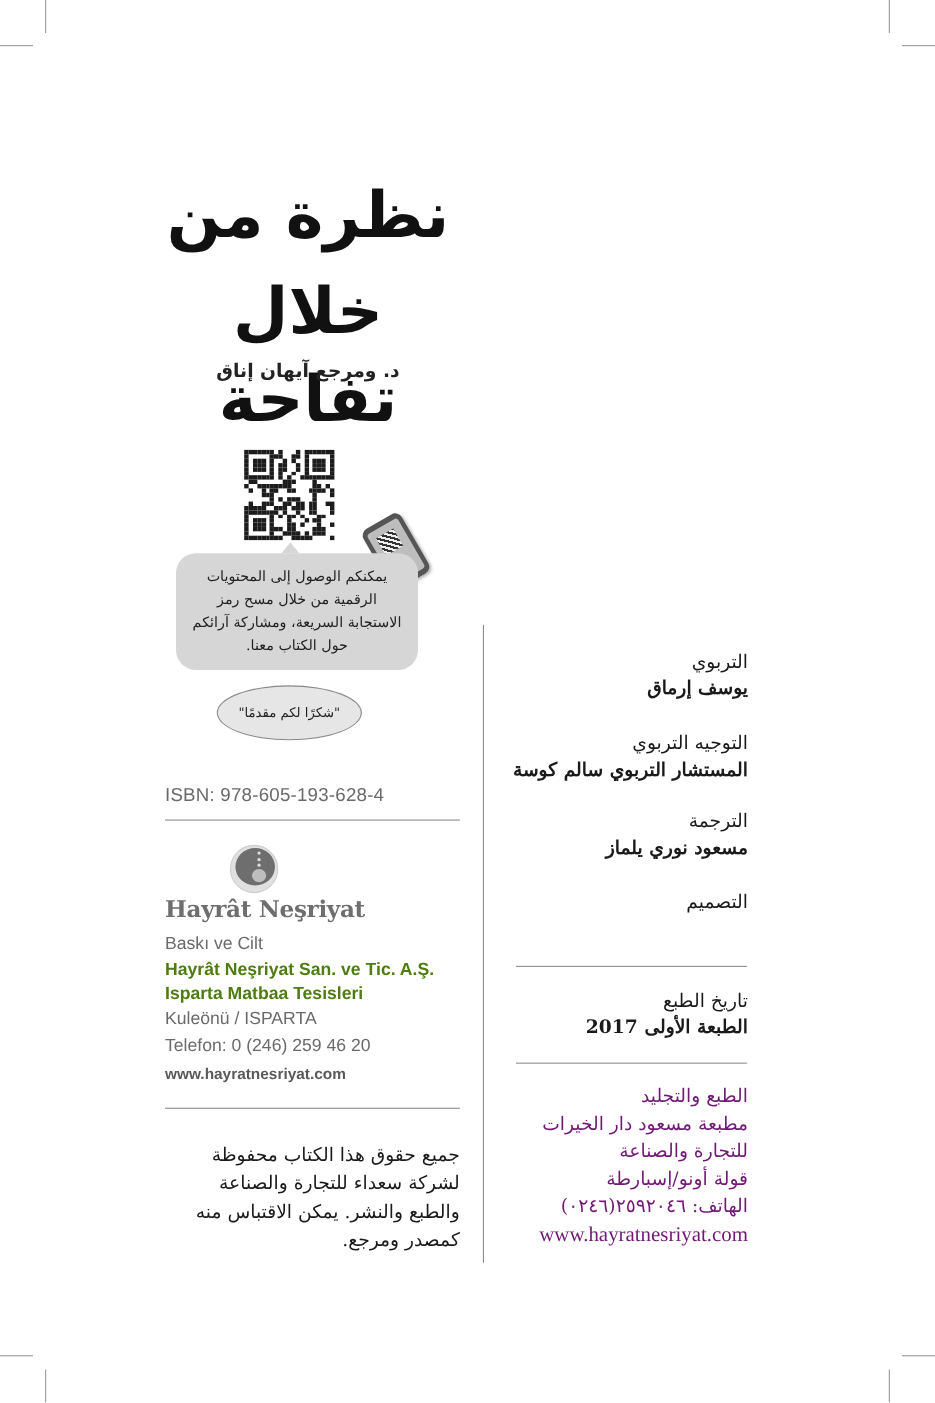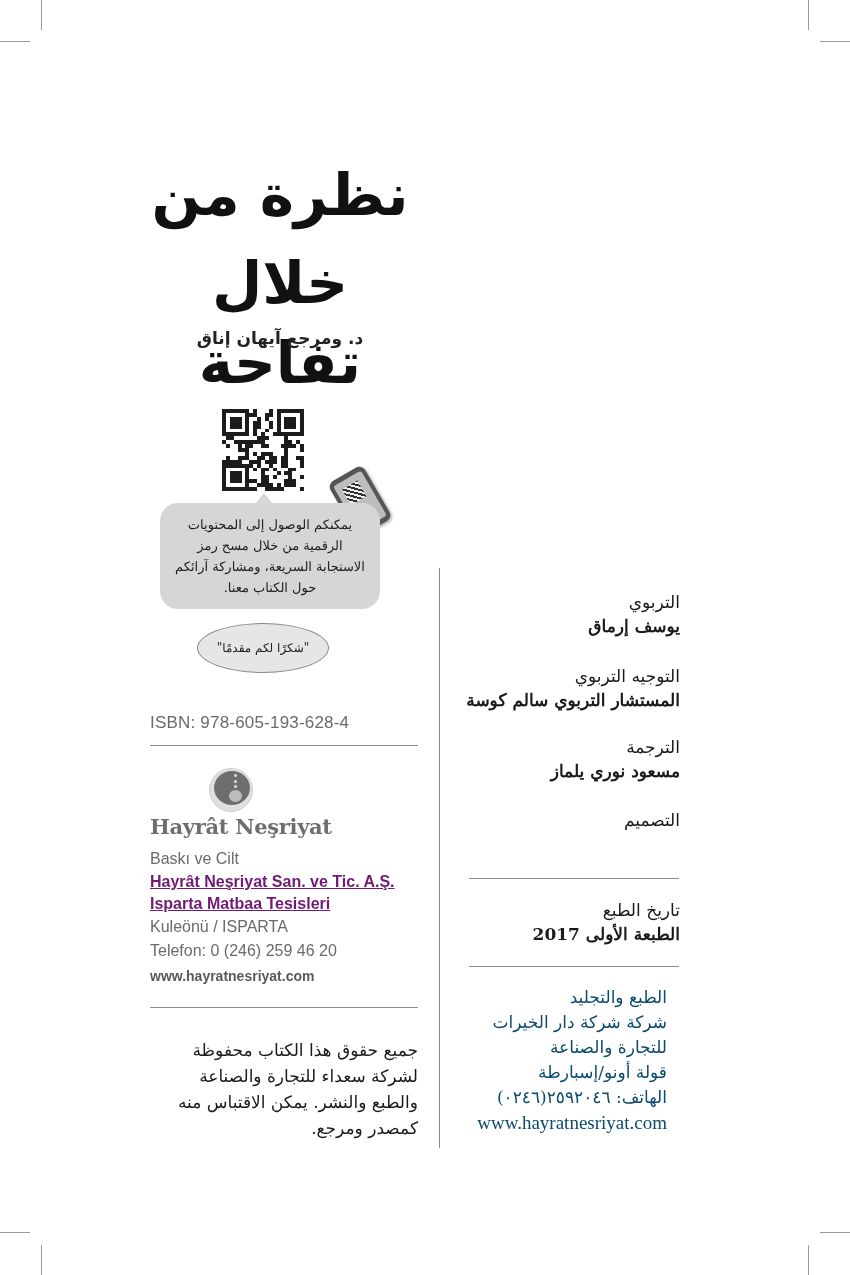--- a/index.html
+++ b/index.html
@@ -92,41 +92,41 @@
     }
 
     .brand {
       position: absolute; left: 150px; top: 814px; font-family: "DejaVu Serif", serif;
       font-weight: bold; font-size: 21px; color: #6e6e6e; letter-spacing: -0.3px;
     }
     .imprint {
       position: absolute; left: 150px; font-family: "Liberation Sans", sans-serif;
       font-size: 16px; color: #6a6a6a;
     }
-    .imprint.b { font-weight: bold; color: #701a75; text-decoration: underline; }
+    .imprint.b { font-weight: bold; color: #4d7c0f; }
     .imprint.url { font-weight: bold; font-size: 14px; color: #5a5a5a; }
 
     .rights {
       position: absolute; left: 150px; width: 268px; top: 1037px;
       direction: rtl; text-align: right; font-family: "DejaVu Serif", serif;
       font-size: 17px; line-height: 26px; color: #1a1a1a;
     }
 
     .vdivider { position: absolute; left: 439px; top: 568px; width: 1px; height: 580px; background: #8c8c8c; }
 
     .credit {
       position: absolute; right: 170px; width: 240px; direction: rtl; text-align: right;
       font-family: "DejaVu Serif", serif; color: #1a1a1a;
     }
     .credit .label { font-size: 17px; line-height: 24px; }
     .credit .value { font-size: 17px; line-height: 24px; font-weight: bold; }
 
     .printing {
-      position: absolute; right: 183px; width: 240px; top: 985px; direction: rtl; text-align: right;
-      font-family: "DejaVu Serif", serif; font-size: 17px; line-height: 25px; color: #0c4a6e;
+      position: absolute; right: 170px; width: 240px; top: 985px; direction: rtl; text-align: right;
+      font-family: "DejaVu Serif", serif; font-size: 17px; line-height: 25px; color: #701a75;
     }
     .printing .url { direction: ltr; font-family: "Liberation Serif", serif; font-size: 19px; }
   </style>
 </head>
 <body>
 
 <div class="crop v" style="left:41px; top:0;"></div>
 <div class="crop h" style="left:0; top:41px;"></div>
 <div class="crop v" style="left:808px; top:0;"></div>
 <div class="crop h" style="left:820px; top:41px;"></div>
@@ -645,18 +645,18 @@
 
 <div class="credit" style="top:898px;">
   <div class="label">تاريخ الطبع</div>
   <div class="value">الطبعة الأولى  2017</div>
 </div>
 
 <div class="hr" style="left:469px; top:966px; width:210px;"></div>
 
 <div class="printing">
   <div>الطبع والتجليد</div>
-  <div>شركة شركة دار الخيرات</div>
+  <div>مطبعة مسعود دار الخيرات</div>
   <div>للتجارة والصناعة</div>
   <div>قولة أونو/إسبارطة</div>
   <div>الهاتف:  ٢٥٩٢٠٤٦(٠٢٤٦)</div>
   <div class="url">www.hayratnesriyat.com</div>
 </div>
 
 </body></html>

